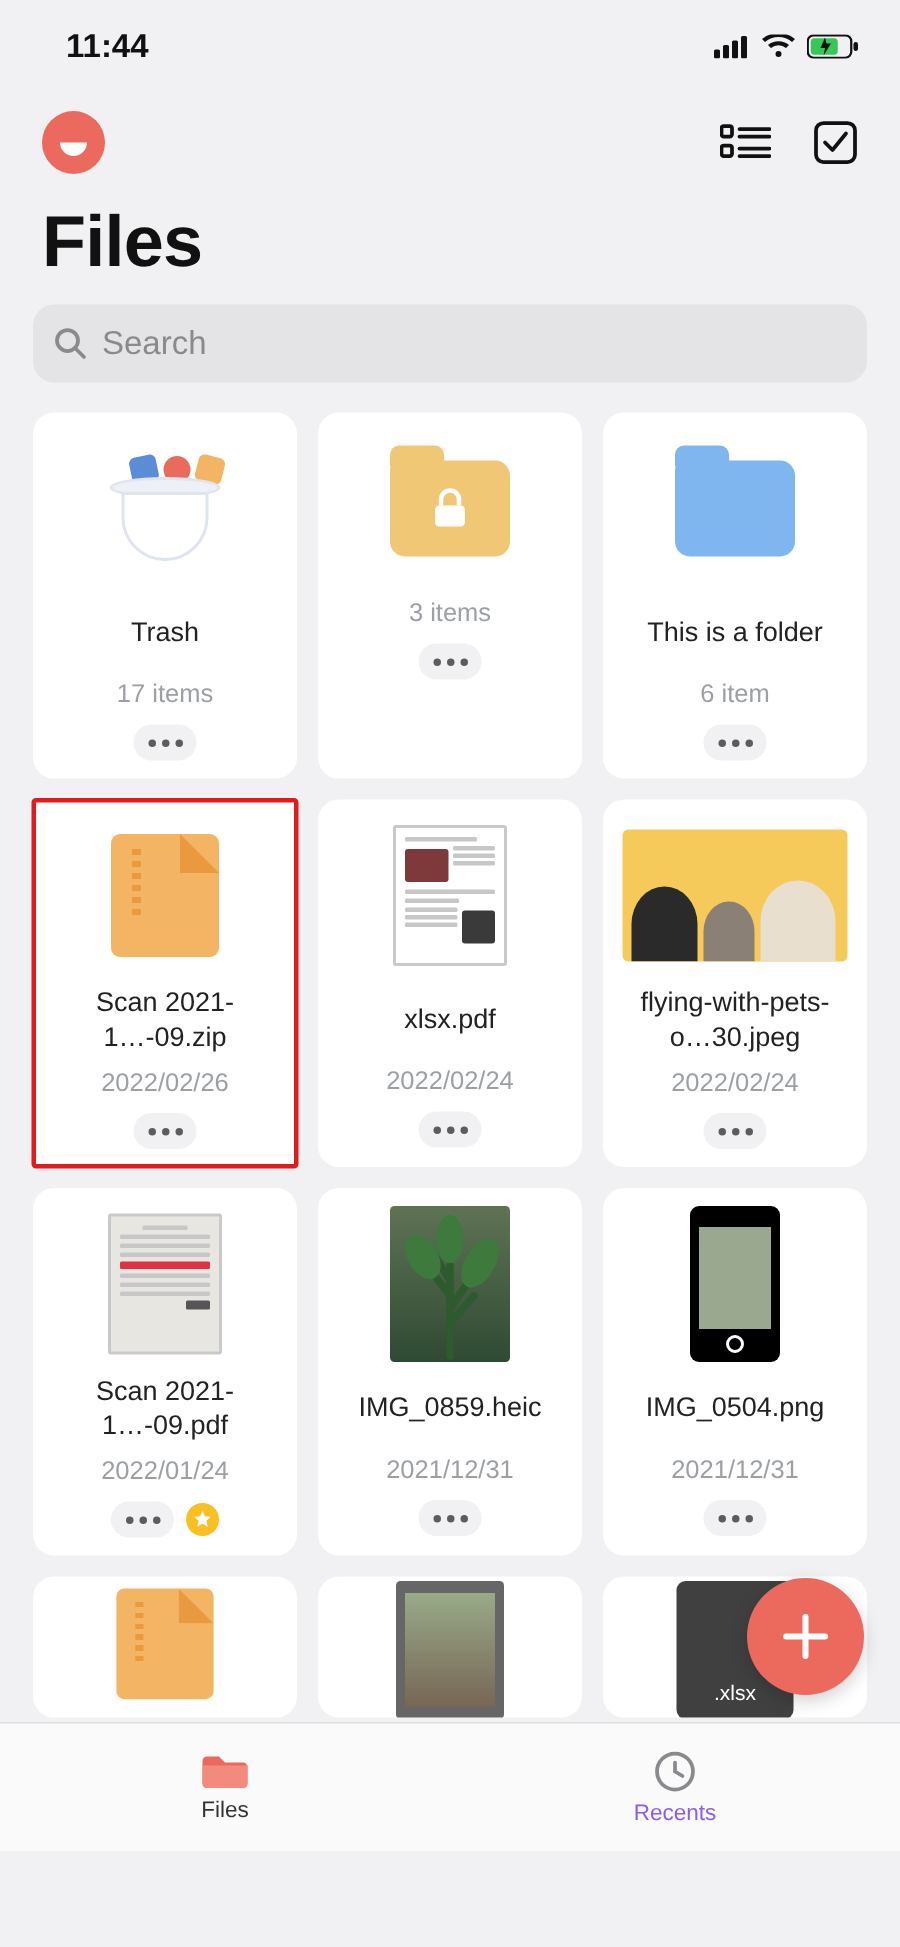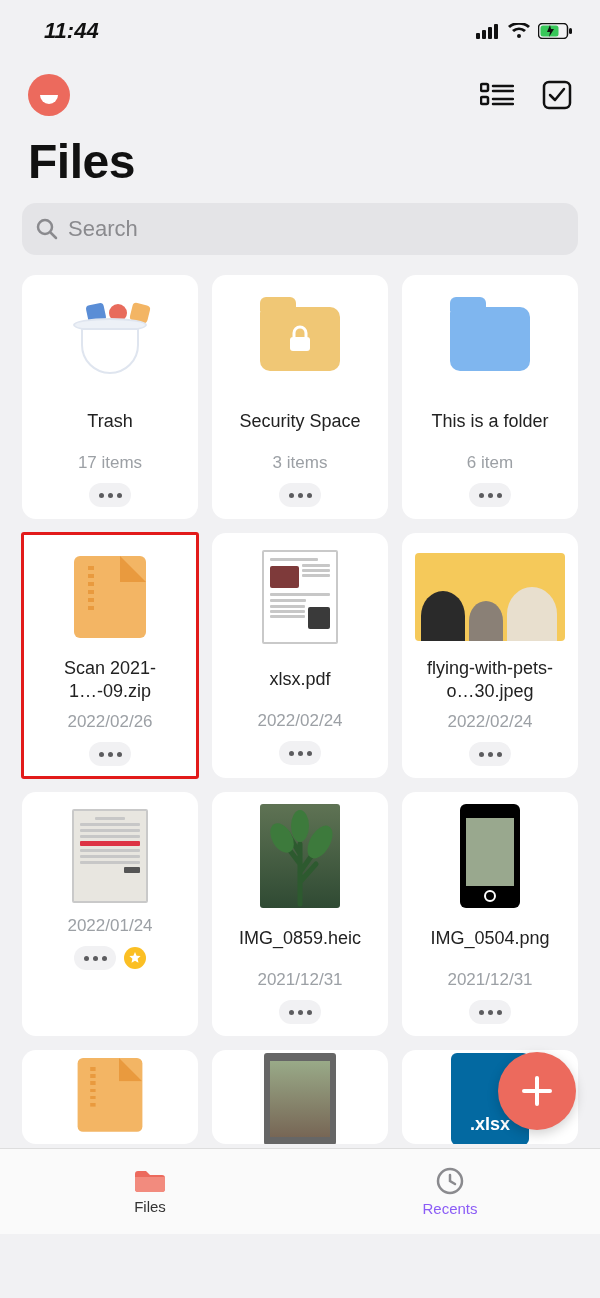--- a/index.html
+++ b/index.html
@@ -13,21 +13,20 @@
     overflow: hidden;
   }
   
   .status-bar {
     display: flex;
     justify-content: space-between;
     align-items: center;
     padding: 18px 28px 6px 44px;
     font-size: 22px;
     font-weight: 600;
-    font-style: italic;
   }
   .status-icons { display:flex; gap:8px; align-items:center; }
   
   .header {
     display:flex;
     justify-content:space-between;
     align-items:center;
     padding: 24px 28px 10px 28px;
   }
   .logo {
@@ -126,21 +125,21 @@
   .zip-file::before { content:""; position:absolute; top:0; right:0; width:26px; height:26px; background:#e99a3e; clip-path: polygon(0 0,100% 100%,0 100%); }
   .zip-file .zipper { position:absolute; left:14px; top:10px; width:6px; height:44px; background:repeating-linear-gradient(#e99a3e 0 4px, transparent 4px 8px); }
   .doc-thumb { width:76px; height:94px; background:#fff; border:2px solid #c9c9c9; border-radius:2px; padding:6px; display:flex; flex-direction:column; gap:3px;}
   .doc-thumb .bar { height:3px; background:#c7c7c7; border-radius:1px; }
   .doc-thumb .img { height:22px; background:#666; border-radius:2px; margin:2px 0;}
   .photo-thumb { width:150px; height:88px; border-radius:4px; background:linear-gradient(135deg,#f5c95a,#f5c95a); position:relative; overflow:hidden;}
   .photo-thumb .pet { position:absolute; bottom:0; border-radius:50% 50% 0 0; }
   .plant-thumb { width:80px; height:104px; background:linear-gradient(#5f7354,#2f4a33); border-radius:3px; position:relative;}
   .phone-thumb { width:60px; height:104px; background:#000; border-radius:6px; position:relative;}
   .phone-thumb::after{content:"";position:absolute;left:6px;right:6px;top:14px;bottom:22px;background:#99a88e;}
-  .xlsx-thumb { width:78px; height:92px; background:#0369a1; border-radius:6px; display:flex; align-items:flex-end; justify-content:center; padding-bottom:10px; color:#fff; font-size:18px; font-weight:700;}
+  .xlsx-thumb { width:78px; height:92px; background:#404040; border-radius:6px; display:flex; align-items:flex-end; justify-content:center; padding-bottom:10px; color:#fff; font-size:14px; font-weight:400;}
   .video-thumb { width:72px; height:92px; background:#666; border-radius:3px; position:relative;}
 </style>
 </head>
 <body>
 
 <div class="status-bar">
   <span>11:44</span>
   <div class="status-icons">
     <svg width="24" height="16" viewBox="0 0 24 16">
         <rect x="0" y="10" width="4" height="6" rx="1" fill="#111"></rect>
@@ -219,21 +218,20 @@
 
   <div class="tile">
     <div class="thumb">
         <div class="folder-yellow">
       <svg class="lock-icon" width="26" height="28" viewBox="0 0 26 28">
             <rect x="3" y="12" width="20" height="14" rx="3" fill="#fff"></rect>
             <path d="M7 12V8a6 6 0 0112 0v4" stroke="#fff" stroke-width="3" fill="none"></path>
           </svg>
     </div>
       </div>
-    <div class="file-name">Security Space</div>
     <div class="file-meta">3 items</div>
     <div class="tile-actions">
         <div class="more-dots">
           <span></span>
           <span></span>
           <span></span>
         </div>
       </div>
   </div>
 
@@ -330,20 +328,21 @@
       <div class="bar"></div>
           <div class="bar"></div>
           <div class="bar"></div>
       <div class="bar" style="background:#d34;height:5px"></div>
       <div class="bar"></div>
           <div class="bar"></div>
           <div class="bar"></div>
       <div class="bar" style="width:26%;align-self:flex-end;background:#555;height:6px"></div>
     </div>
       </div>
+    <div class="file-name">Scan 2021-1…-09.pdf</div>
     <div class="file-meta">2022/01/24</div>
     <div class="tile-actions">
       <div class="more-dots">
           <span></span>
           <span></span>
           <span></span>
         </div>
       <div class="star-badge">
           <svg width="12" height="12" viewBox="0 0 12 12">
             <path d="M6 0l1.6 3.8 4 .3-3 2.7.9 4L6 8.8 2.5 10.8l.9-4-3-2.7 4-.3z" fill="#fff"></path>

